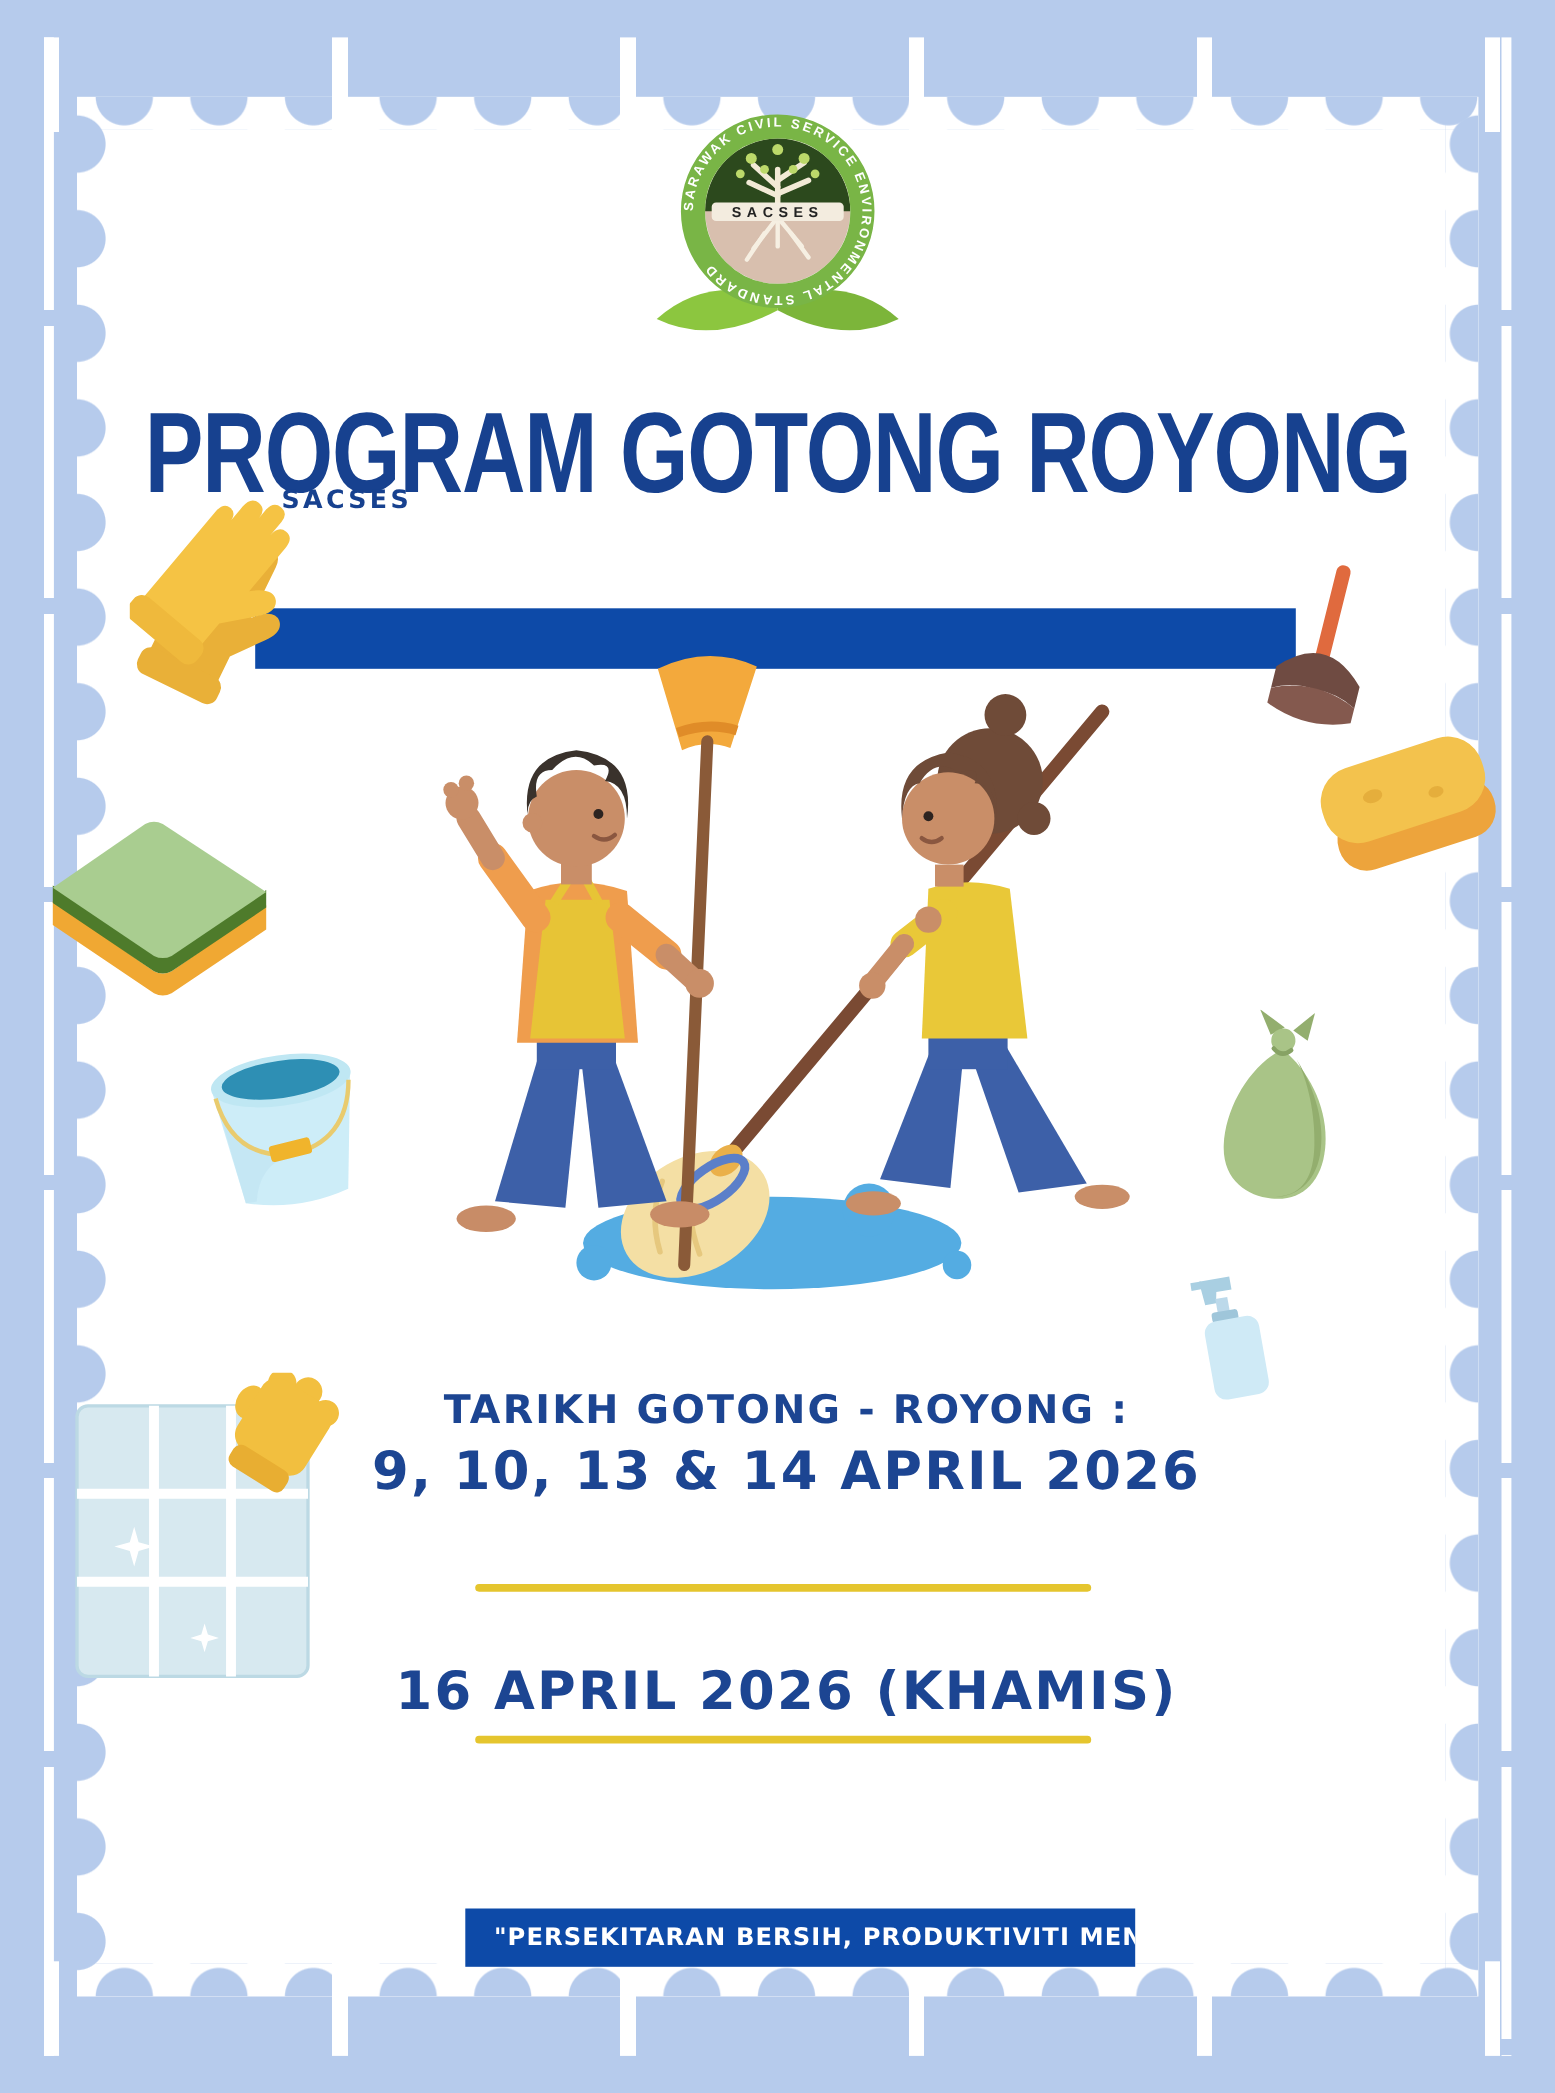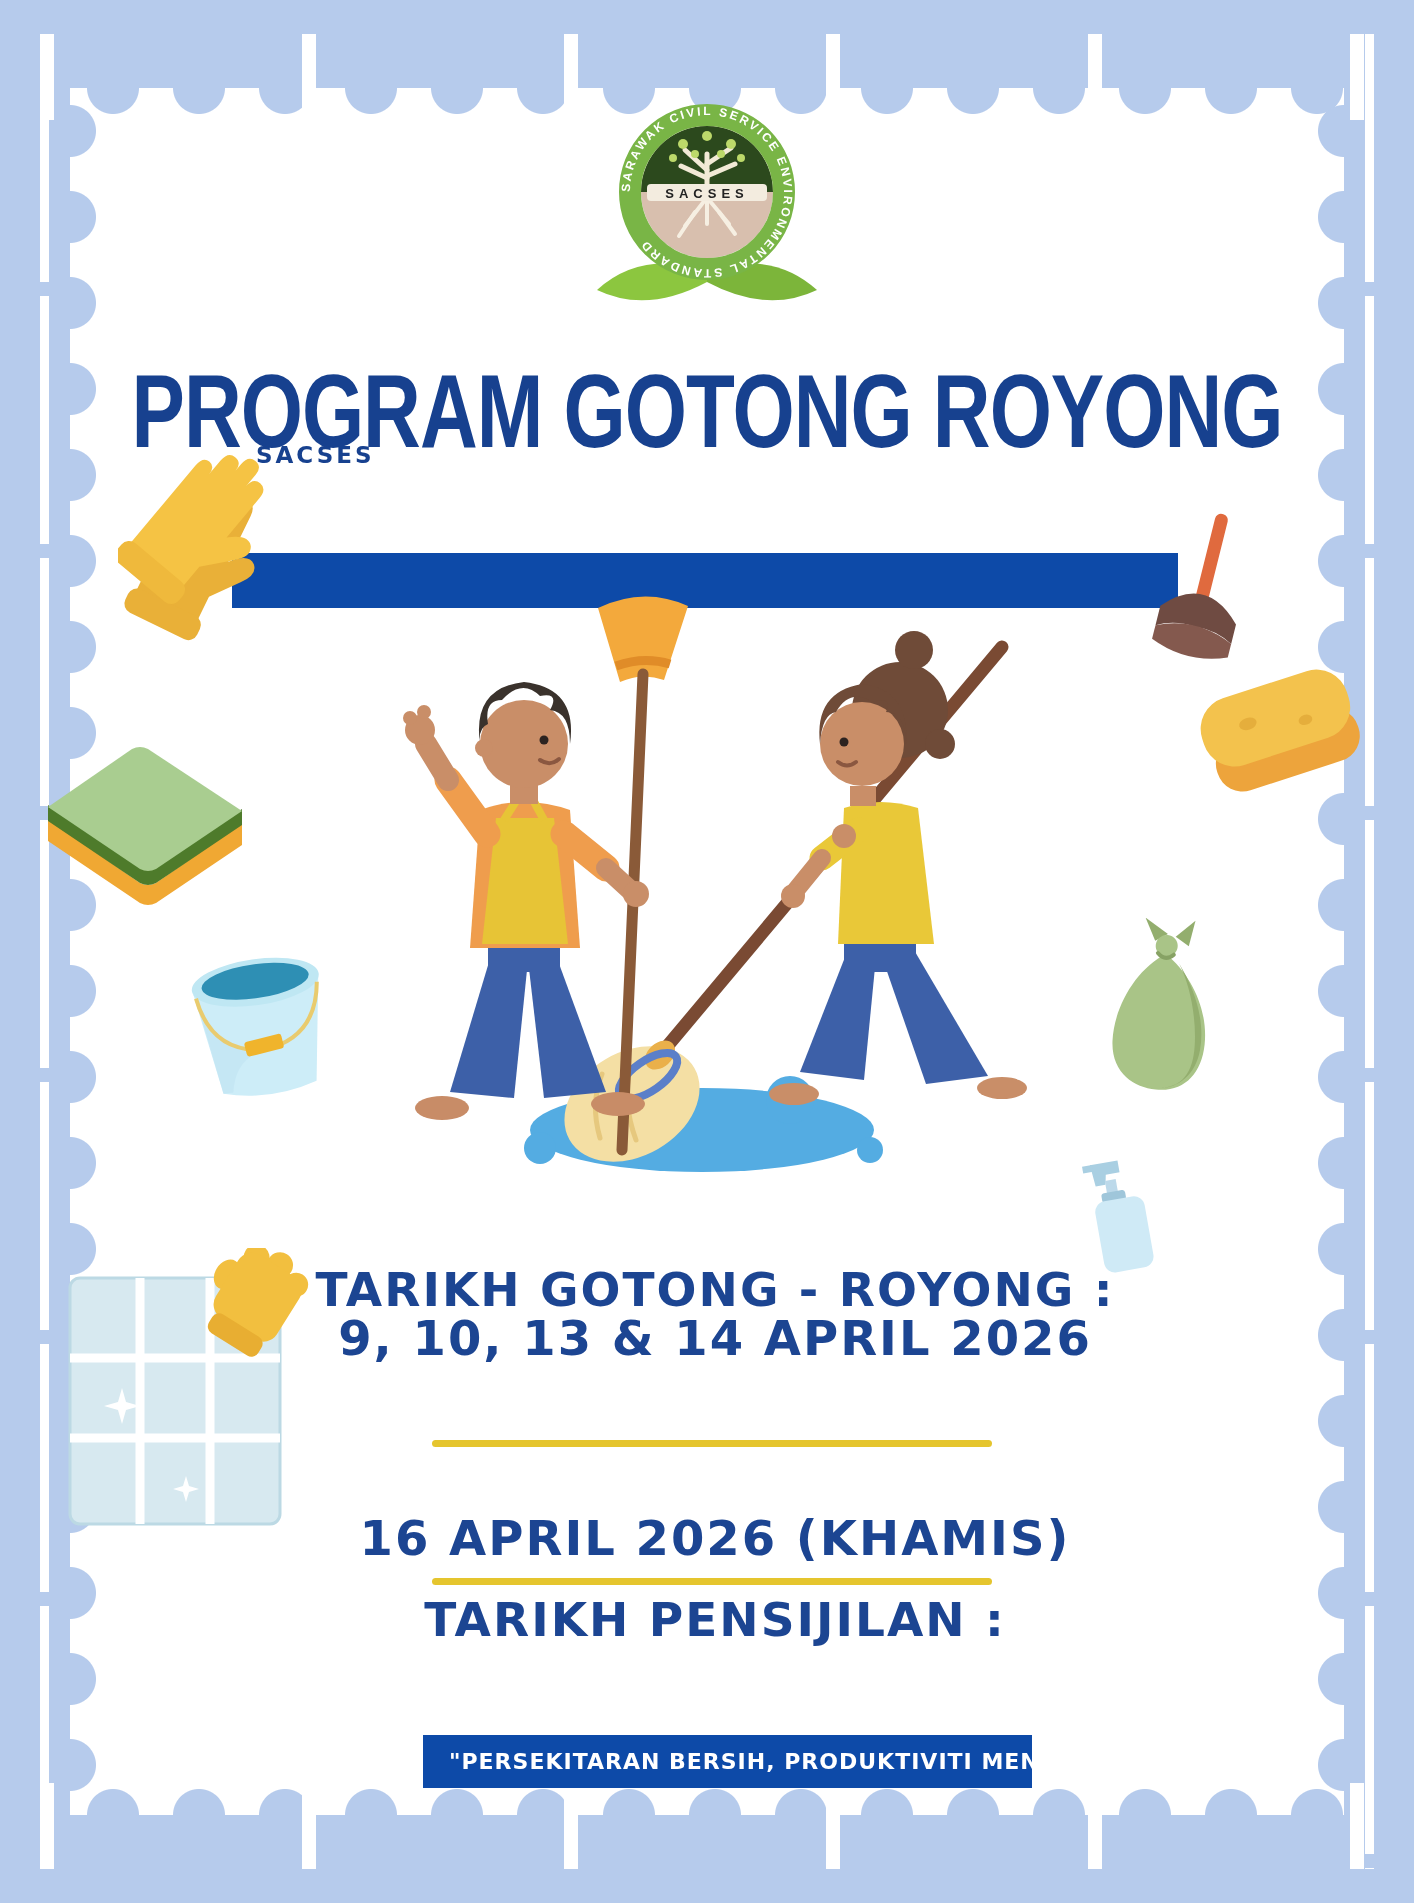--- a/index.html
+++ b/index.html
@@ -37,21 +37,21 @@
     left:0;top:352px;width:1414px;text-align:center;
     font-family:"Liberation Sans","DejaVu Sans",sans-serif;
     font-weight:900;font-size:80px;letter-spacing:-1px;color:#17418f;
     transform:scaleY(1.3);transform-origin:top center;white-space:nowrap;
   }
   .subtitle{
     left:256px;top:442px;font-weight:bold;font-size:23px;letter-spacing:3px;color:#17418f;
   }
   .bluebar{left:232px;top:553px;width:946px;height:55px;background:#0d4aa8;}
   .hand{font-weight:bold;color:#1c4592;text-align:center;left:300px;width:830px;white-space:nowrap;}
-  .h-small{font-size:47px;letter-spacing:2px;}
+  .h-small{font-size:36px;letter-spacing:2px;}
   .h-big{font-size:48px;letter-spacing:2px;}
   .divider{left:432px;width:560px;height:7px;background:#e5c52e;border-radius:4px;}
   .banner{
     left:423px;top:1735px;width:609px;height:53px;background:#0d4aa8;overflow:hidden;
   }
   .banner span{
     display:block;padding-left:26px;line-height:53px;white-space:nowrap;
     color:#ffffff;font-weight:bold;font-size:22px;letter-spacing:1px;
   }
   svg{display:block;}
@@ -286,19 +286,18 @@
 
   <div class="content hand h-small" style="top:1262px;">TARIKH GOTONG - ROYONG :</div>
   <div class="content hand h-big" style="top:1310px;">9, 10, 13 &amp; 14 APRIL 2026</div>
 
   <div class="content divider" style="top:1440px;"></div>
 
   <div class="content hand h-big" style="top:1510px;">16 APRIL 2026 (KHAMIS)</div>
 
   <div class="content divider" style="top:1578px;"></div>
 
-  <div class="content hand h-small" style="top:1592px;">TARIKH PENSIJILAN :</div>
 
   <div class="content banner">
     <span>"PERSEKITARAN BERSIH, PRODUKTIVITI MENING</span>
   </div>
 
 </div>
 
 </body></html>

